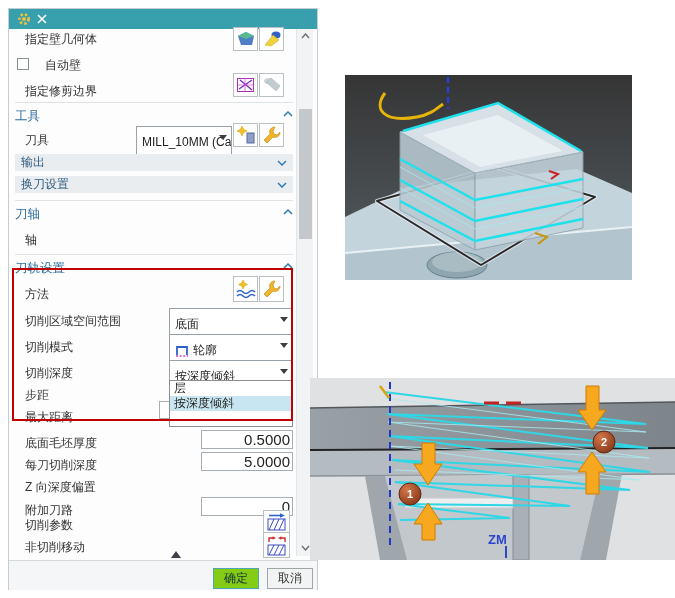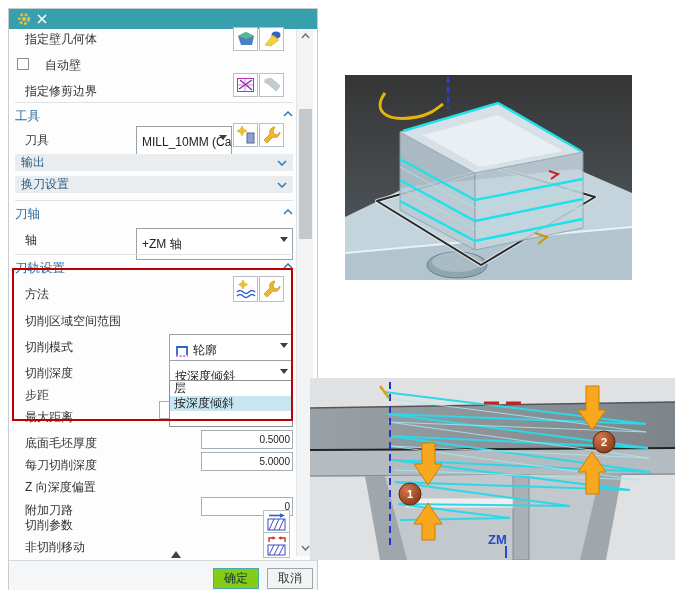--- a/index.html
+++ b/index.html
@@ -21,21 +21,21 @@
          padding:0 16px 0 5px;white-space:nowrap;overflow:hidden;}
   .combo .arr{position:absolute;right:4px;top:8px;width:0;height:0;
          border-left:4px solid transparent;border-right:4px solid transparent;
          border-top:5px solid #3a3f44;}
   .ibtn{position:absolute;width:25px;height:24px;background:#fff;border:1px solid #b9c0c4;
         display:flex;align-items:center;justify-content:center;}
   .bar{position:absolute;left:6px;width:278px;height:17px;background:#e9edf0;
        display:flex;align-items:center;font-size:12px;color:#2c5a7d;padding-left:6px;}
   .bar .bchev{position:absolute;right:6px;top:6px;}
   .field{position:absolute;height:19px;width:92px;left:192px;background:#fff;
-         border:1px solid #a7aeb3;font-size:10px;color:#222;display:flex;align-items:center;
+         border:1px solid #a7aeb3;font-size:15px;color:#222;display:flex;align-items:center;
          justify-content:flex-end;padding:0 2px;overflow:hidden;}
   .divider{position:absolute;left:6px;width:278px;height:1px;background:#dde2e5;}
   .chk{position:absolute;width:12px;height:12px;border:1px solid #8a9094;background:#fff;}
   .ddlist{position:absolute;left:160px;top:371px;width:124px;height:47px;background:#fff;
           border:1px solid #8a9094;z-index:5;}
   .dditem{height:15px;font-size:12px;color:#222;display:flex;align-items:center;
           padding-left:4px;white-space:nowrap;}
   .dditem.sel{background:#c7e6f1;}
   .scroll{position:absolute;left:287px;top:20px;width:17px;height:527px;background:#f1f3f4;
           border-left:1px solid #e2e5e7;}
@@ -148,24 +148,20 @@
 
     <div class="divider" style="top:191px"></div>
 
     <div class="sect" style="left:6px;top:197px">刀轴</div>
     <span style="position:absolute;left:274px;top:200px">
       <svg width="10" height="6">
           <path d="M1 5l4-4 4 4" stroke="#2f7cb5" fill="none" stroke-width="1.5"></path>
         </svg>
     </span>
     <div class="lbl" style="left:6px;top:224px">轴</div>
-    <div class="combo" style="left:127px;top:219px;width:157px">
-      <span>+ZM 轴</span>
-        <span class="arr"></span>
-    </div>
 
     <div class="divider" style="top:245px"></div>
 
     <div class="sect" style="left:6px;top:251px">刀轨设置</div>
     <span style="position:absolute;left:274px;top:254px">
       <svg width="10" height="6">
           <path d="M1 5l4-4 4 4" stroke="#2f7cb5" fill="none" stroke-width="1.5"></path>
         </svg>
     </span>
     <div class="lbl" style="left:6px;top:278px">方法</div>
@@ -176,20 +172,24 @@
           <path d="M9 2l1.5 3 3 1.5-3 1.5L9 11 7.5 8 4.5 6.5l3-1.5z" fill="#f2c21f" stroke="#c9970e" stroke-width=".5"></path>
         </svg>
     </div>
     <div class="ibtn" style="left:250px;top:267px;height:26px">
       <svg width="22" height="20">
           <path d="M14 2a5 5 0 0 0-5 7l-6 6 3 3 6-6a5 5 0 0 0 7-5l-3 3-3-1-1-3z" fill="#f0b52a" stroke="#b9820a" stroke-width=".6"></path>
         </svg>
     </div>
 
     <div class="lbl" style="left:6px;top:305px">切削区域空间范围</div>
+    <div class="combo" style="left:160px;top:299px;width:124px">
+      <span>底面</span>
+        <span class="arr"></span>
+    </div>
 
     <div class="lbl" style="left:6px;top:331px">切削模式</div>
     <div class="combo" style="left:160px;top:325px;width:124px">
       <span style="margin-right:4px;display:flex">
         <svg width="14" height="13">
             <path d="M2 11V3h10v8" stroke="#2f62c9" fill="none" stroke-width="1.8"></path>
             <path d="M1 12h12" stroke="#d23fd2" stroke-width="1.5" stroke-dasharray="2 1.6"></path>
           </svg>
       </span>
       <span>轮廓</span>

